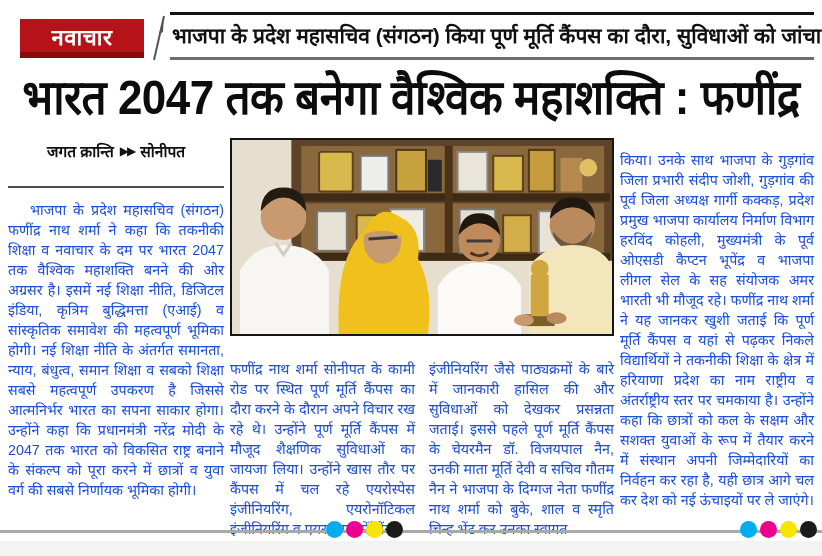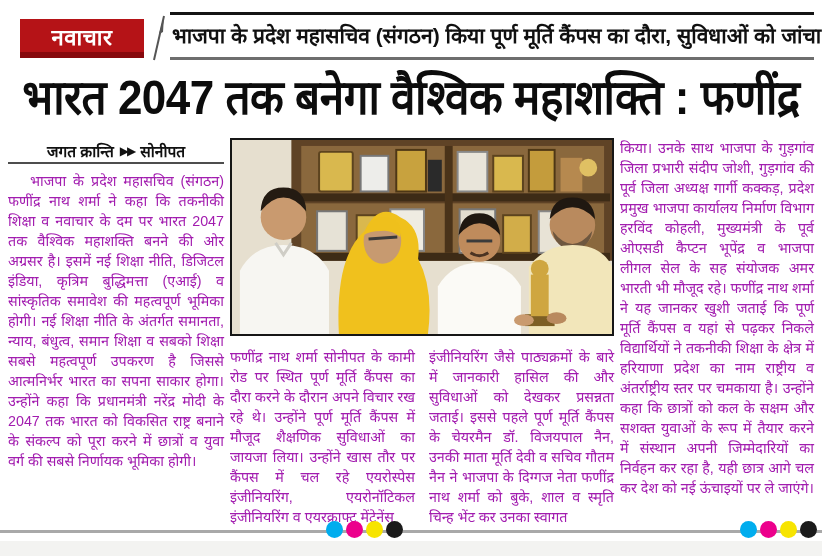--- a/index.html
+++ b/index.html
@@ -27,24 +27,24 @@
     position:absolute;left:0;top:62px;width:822px;text-align:center;
     font-size:44px;font-weight:bold;color:#0c0c0c;transform:scaleY(1.1);
     transform-origin:top center;letter-spacing:-.5px;
   }
   
   .content{
     position:absolute;left:8px;top:138px;width:806px;height:390px;
     display:grid;grid-template-columns:216px 384px 194px;column-gap:6px;
   }
   .byline{display:flex;justify-content:center;align-items:center;gap:6px;
-    font-weight:bold;font-size:15.5px;color:#111;padding:2px 0 0;}
+    font-weight:bold;font-size:15.5px;color:#111;padding:2px 0 24px;}
   .byline-arrows{font-size:12px;letter-spacing:-2px;color:#111;}
   .byline-rule{border:none;border-top:2px solid #4d4d4d;margin:0 0 7px;}
-  .body-text{font-size:14.3px;line-height:20px;text-align:justify;color:#a21caf;}
+  .body-text{font-size:14.3px;line-height:20px;text-align:justify;color:#1d4ed8;margin-top:12px;}
   .indent{text-indent:22px;}
   
   .photo-frame{width:384px;height:198px;box-sizing:border-box;border:2px solid #161616;background:#e3dccc;}
   .photo-frame svg{display:block;width:100%;height:100%;}
   .mid-cols{display:grid;grid-template-columns:1fr 1fr;column-gap:14px;margin-top:11px;}
   
   .bottom-rule{position:absolute;left:0;top:530px;width:822px;height:3px;background:#a9a9a9;}
   .dots-group{position:absolute;top:521px;display:flex;gap:3px;}
   .dots-group.g1{left:326px;}
   .dots-group.g2{left:740px;}

